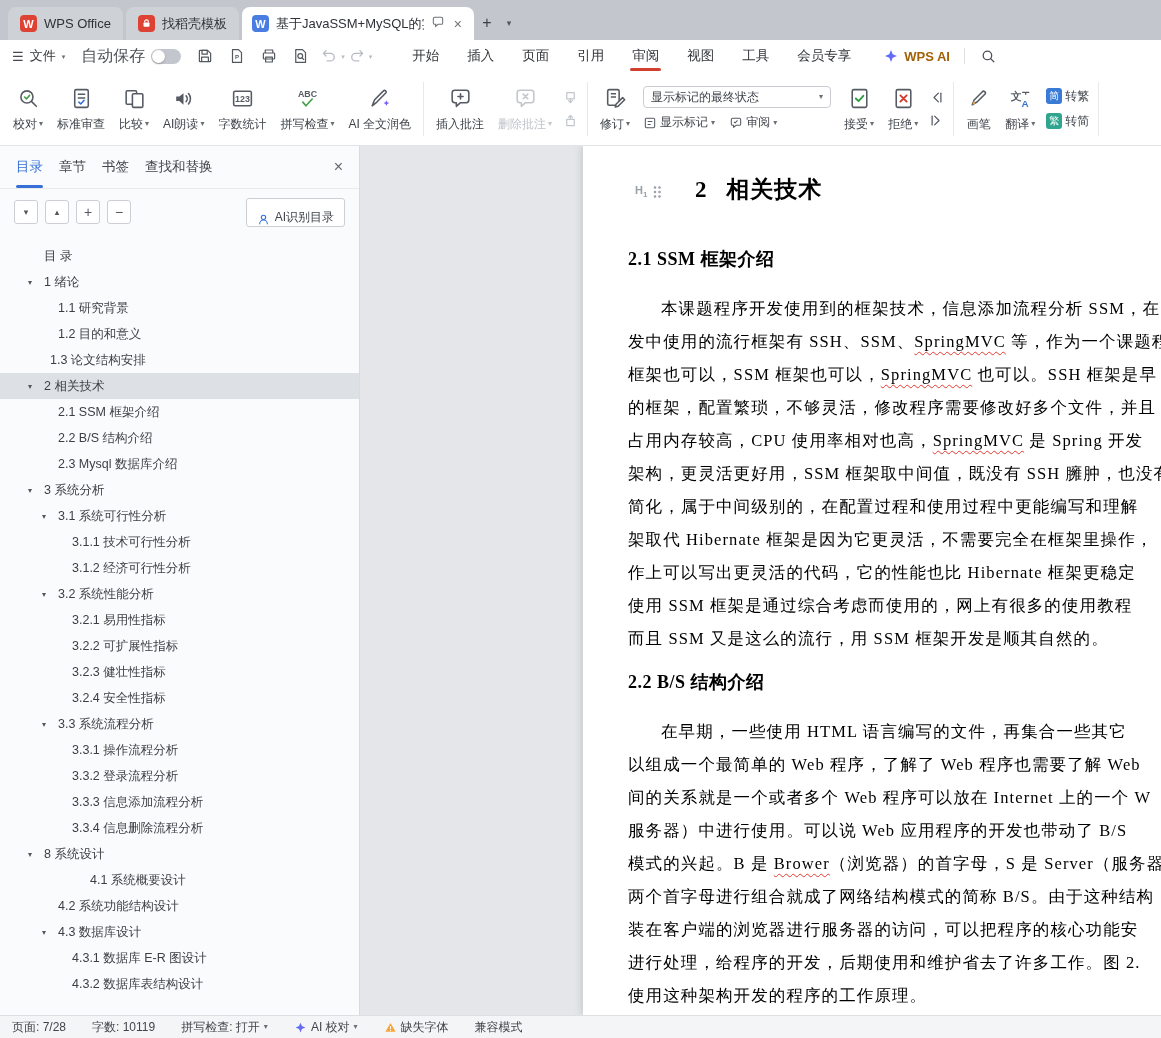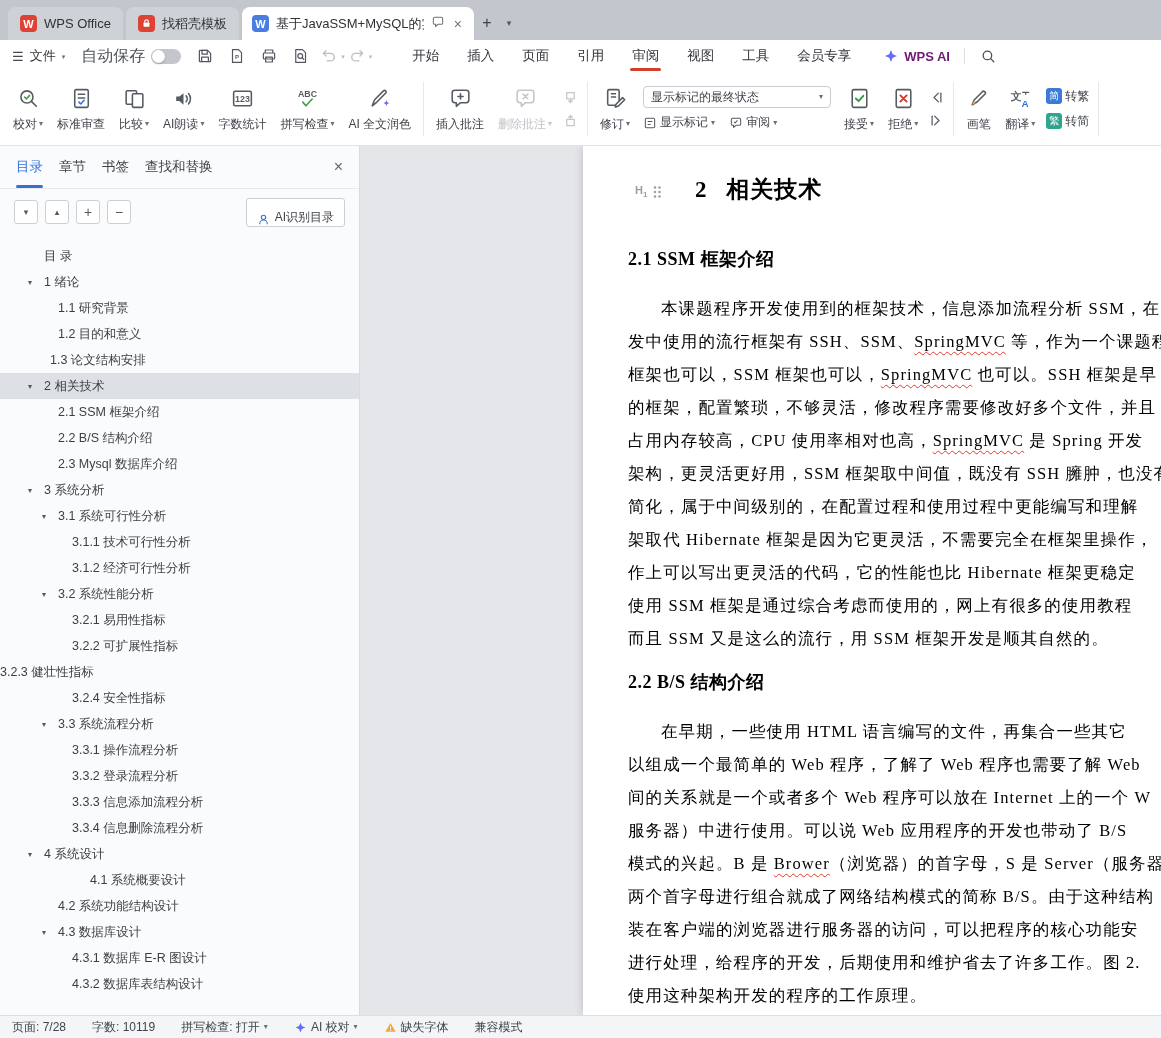--- a/index.html
+++ b/index.html
@@ -33,21 +33,21 @@
   .toggle .knob{position:absolute;left:1px;top:1px;width:13px;height:13px;border-radius:50%;background:#fff;
                 box-shadow:0 1px 2px rgba(0,0,0,.25);}
   .micons{display:flex;align-items:center;gap:12px;margin-right:8px;}
   .mic{width:20px;height:20px;display:flex;align-items:center;justify-content:center;}
   .chev{font-size:8px;color:#6a6e75;line-height:1;}
   .chev.tiny{font-size:7px;}
   .undoredo{display:flex;align-items:center;gap:2px;margin-right:26px;}
   .mtabs{display:flex;align-items:center;}
   .mtab{font-size:13.5px;color:#33363b;padding:0 14px;height:32px;line-height:32px;position:relative;white-space:nowrap;}
   .mtab.active::after{content:"";position:absolute;left:12px;right:12px;bottom:1px;height:3px;background:#d23f2e;border-radius:2px;}
-  .wpsai{display:flex;align-items:center;gap:5px;font-size:13px;font-weight:bold;color:#701a75;margin-left:18px;}
+  .wpsai{display:flex;align-items:center;gap:5px;font-size:13px;font-weight:bold;color:#a16207;margin-left:18px;}
   .vdiv{width:1px;height:16px;background:#dcdee1;margin:0 14px;}
 
   
   .ribbon{height:73px;background:#fff;border-bottom:1px solid #e2e4e7;display:flex;align-items:center;
           padding:0 6px;flex:none;}
   .rbtn{display:flex;flex-direction:column;align-items:center;justify-content:center;gap:4px;height:62px;
         padding:0 7px;border-radius:4px;flex:none;}
   .ric{height:27px;display:flex;align-items:center;justify-content:center;}
   .rlb{font-size:12px;color:#3f434a;display:flex;align-items:center;gap:2px;white-space:nowrap;}
   .rbtn.disabled .rlb{color:#c0c3c9;}
@@ -558,21 +558,21 @@
           <div class="toc-row" style="padding-left: 42px;">
             <span class="tarrow">▾</span>
             <span class="tlabel">3.2 系统性能分析</span>
           </div>
           <div class="toc-row" style="padding-left: 72px;">
             <span class="tlabel">3.2.1 易用性指标</span>
           </div>
           <div class="toc-row" style="padding-left: 72px;">
             <span class="tlabel">3.2.2 可扩展性指标</span>
           </div>
-          <div class="toc-row" style="">
+          <div class="toc-row" style="padding-left: 72px;">
             <span class="tlabel">3.2.3 健壮性指标</span>
           </div>
           <div class="toc-row" style="padding-left: 72px;">
             <span class="tlabel">3.2.4 安全性指标</span>
           </div>
           <div class="toc-row" style="padding-left: 42px;">
             <span class="tarrow">▾</span>
             <span class="tlabel">3.3 系统流程分析</span>
           </div>
           <div class="toc-row" style="padding-left: 72px;">
@@ -582,21 +582,21 @@
             <span class="tlabel">3.3.2 登录流程分析</span>
           </div>
           <div class="toc-row" style="padding-left: 72px;">
             <span class="tlabel">3.3.3 信息添加流程分析</span>
           </div>
           <div class="toc-row" style="padding-left: 72px;">
             <span class="tlabel">3.3.4 信息删除流程分析</span>
           </div>
           <div class="toc-row" style="padding-left: 28px;">
             <span class="tarrow">▾</span>
-            <span class="tlabel">4 系统设计</span>
+            <span class="tlabel">8 系统设计</span>
           </div>
           <div class="toc-row" style="padding-left: 90px;">
             <span class="tlabel">4.1 系统概要设计</span>
           </div>
           <div class="toc-row" style="padding-left: 58px;">
             <span class="tlabel">4.2 系统功能结构设计</span>
           </div>
           <div class="toc-row" style="padding-left: 42px;">
             <span class="tarrow">▾</span>
             <span class="tlabel">4.3 数据库设计</span>

